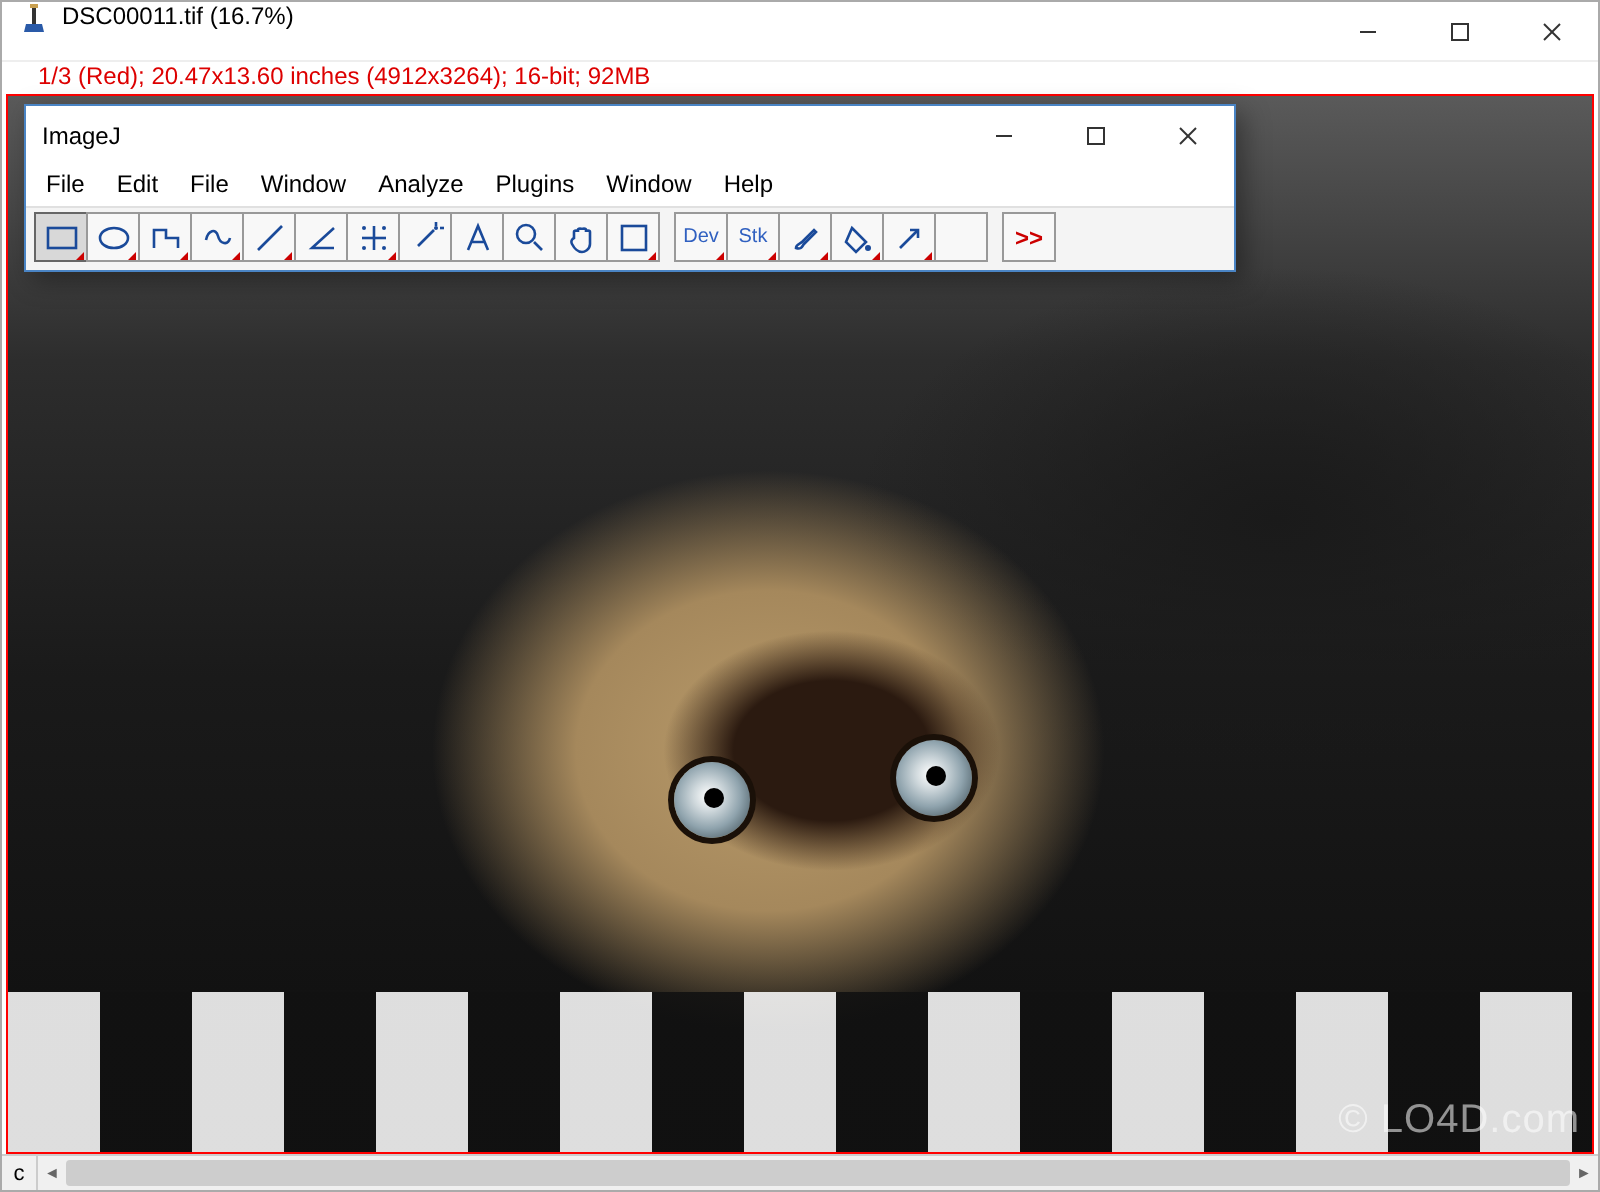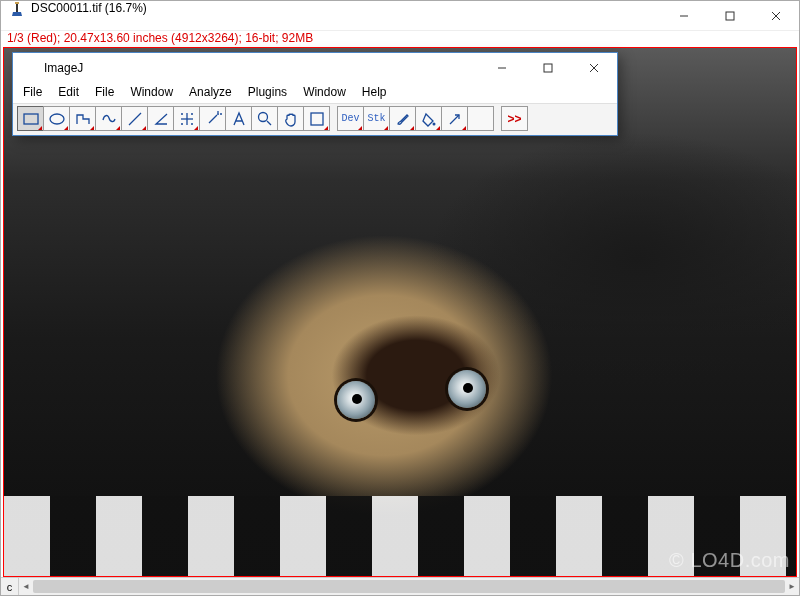--- a/index.html
+++ b/index.html
@@ -54,20 +54,21 @@
       color: #333;
       cursor: pointer;
     }
 
     .info-line {
       height: 16px;
       padding: 0 6px;
       font-size: 12px;
       color: #d00;
       font-family: "SansSerif", Arial, sans-serif;
+      margin-left: 12px;
     }
 
     .image-area {
       flex: 1;
       position: relative;
       margin: 0 2px;
       border: 1px solid #f00;
       background: #2a2a2a;
       overflow: hidden;
     }
@@ -149,21 +150,20 @@
       border: 1px solid #4a84c4;
       box-shadow: 4px 4px 12px rgba(0,0,0,0.35);
       z-index: 50;
     }
     .ij-titlebar {
       height: 30px;
       background: #fff;
       display: flex;
       align-items: center;
       padding-left: 8px;
-      gap: 23px;
     }
     .ij-titlebar .title-text {
       font-size: 12px;
       color: #000;
       flex: 1;
     }
     .ij-menubar {
       height: 20px;
       display: flex;
       padding: 0 2px 2px 2px;
@@ -207,21 +207,21 @@
       border-left: 4px solid transparent;
       border-bottom: 4px solid #c00;
     }
     .tool-btn svg { width: 18px; height: 18px; }
     .sep {
       width: 8px;
     }
     .tool-label {
       font-size: 10px;
       color: #3060c0;
-      font-family: Liberation Mono, monospace;
+      font-family: Liberation Sans, sans-serif;
     }
     .more-btn {
       width: 27px; height: 25px;
       border: 1px solid #999;
       background: #f8f8f8;
       display:flex;align-items:center;justify-content:center;
       color: #c00;
       font-weight: bold;
       font-size: 12px;
       cursor: pointer;

